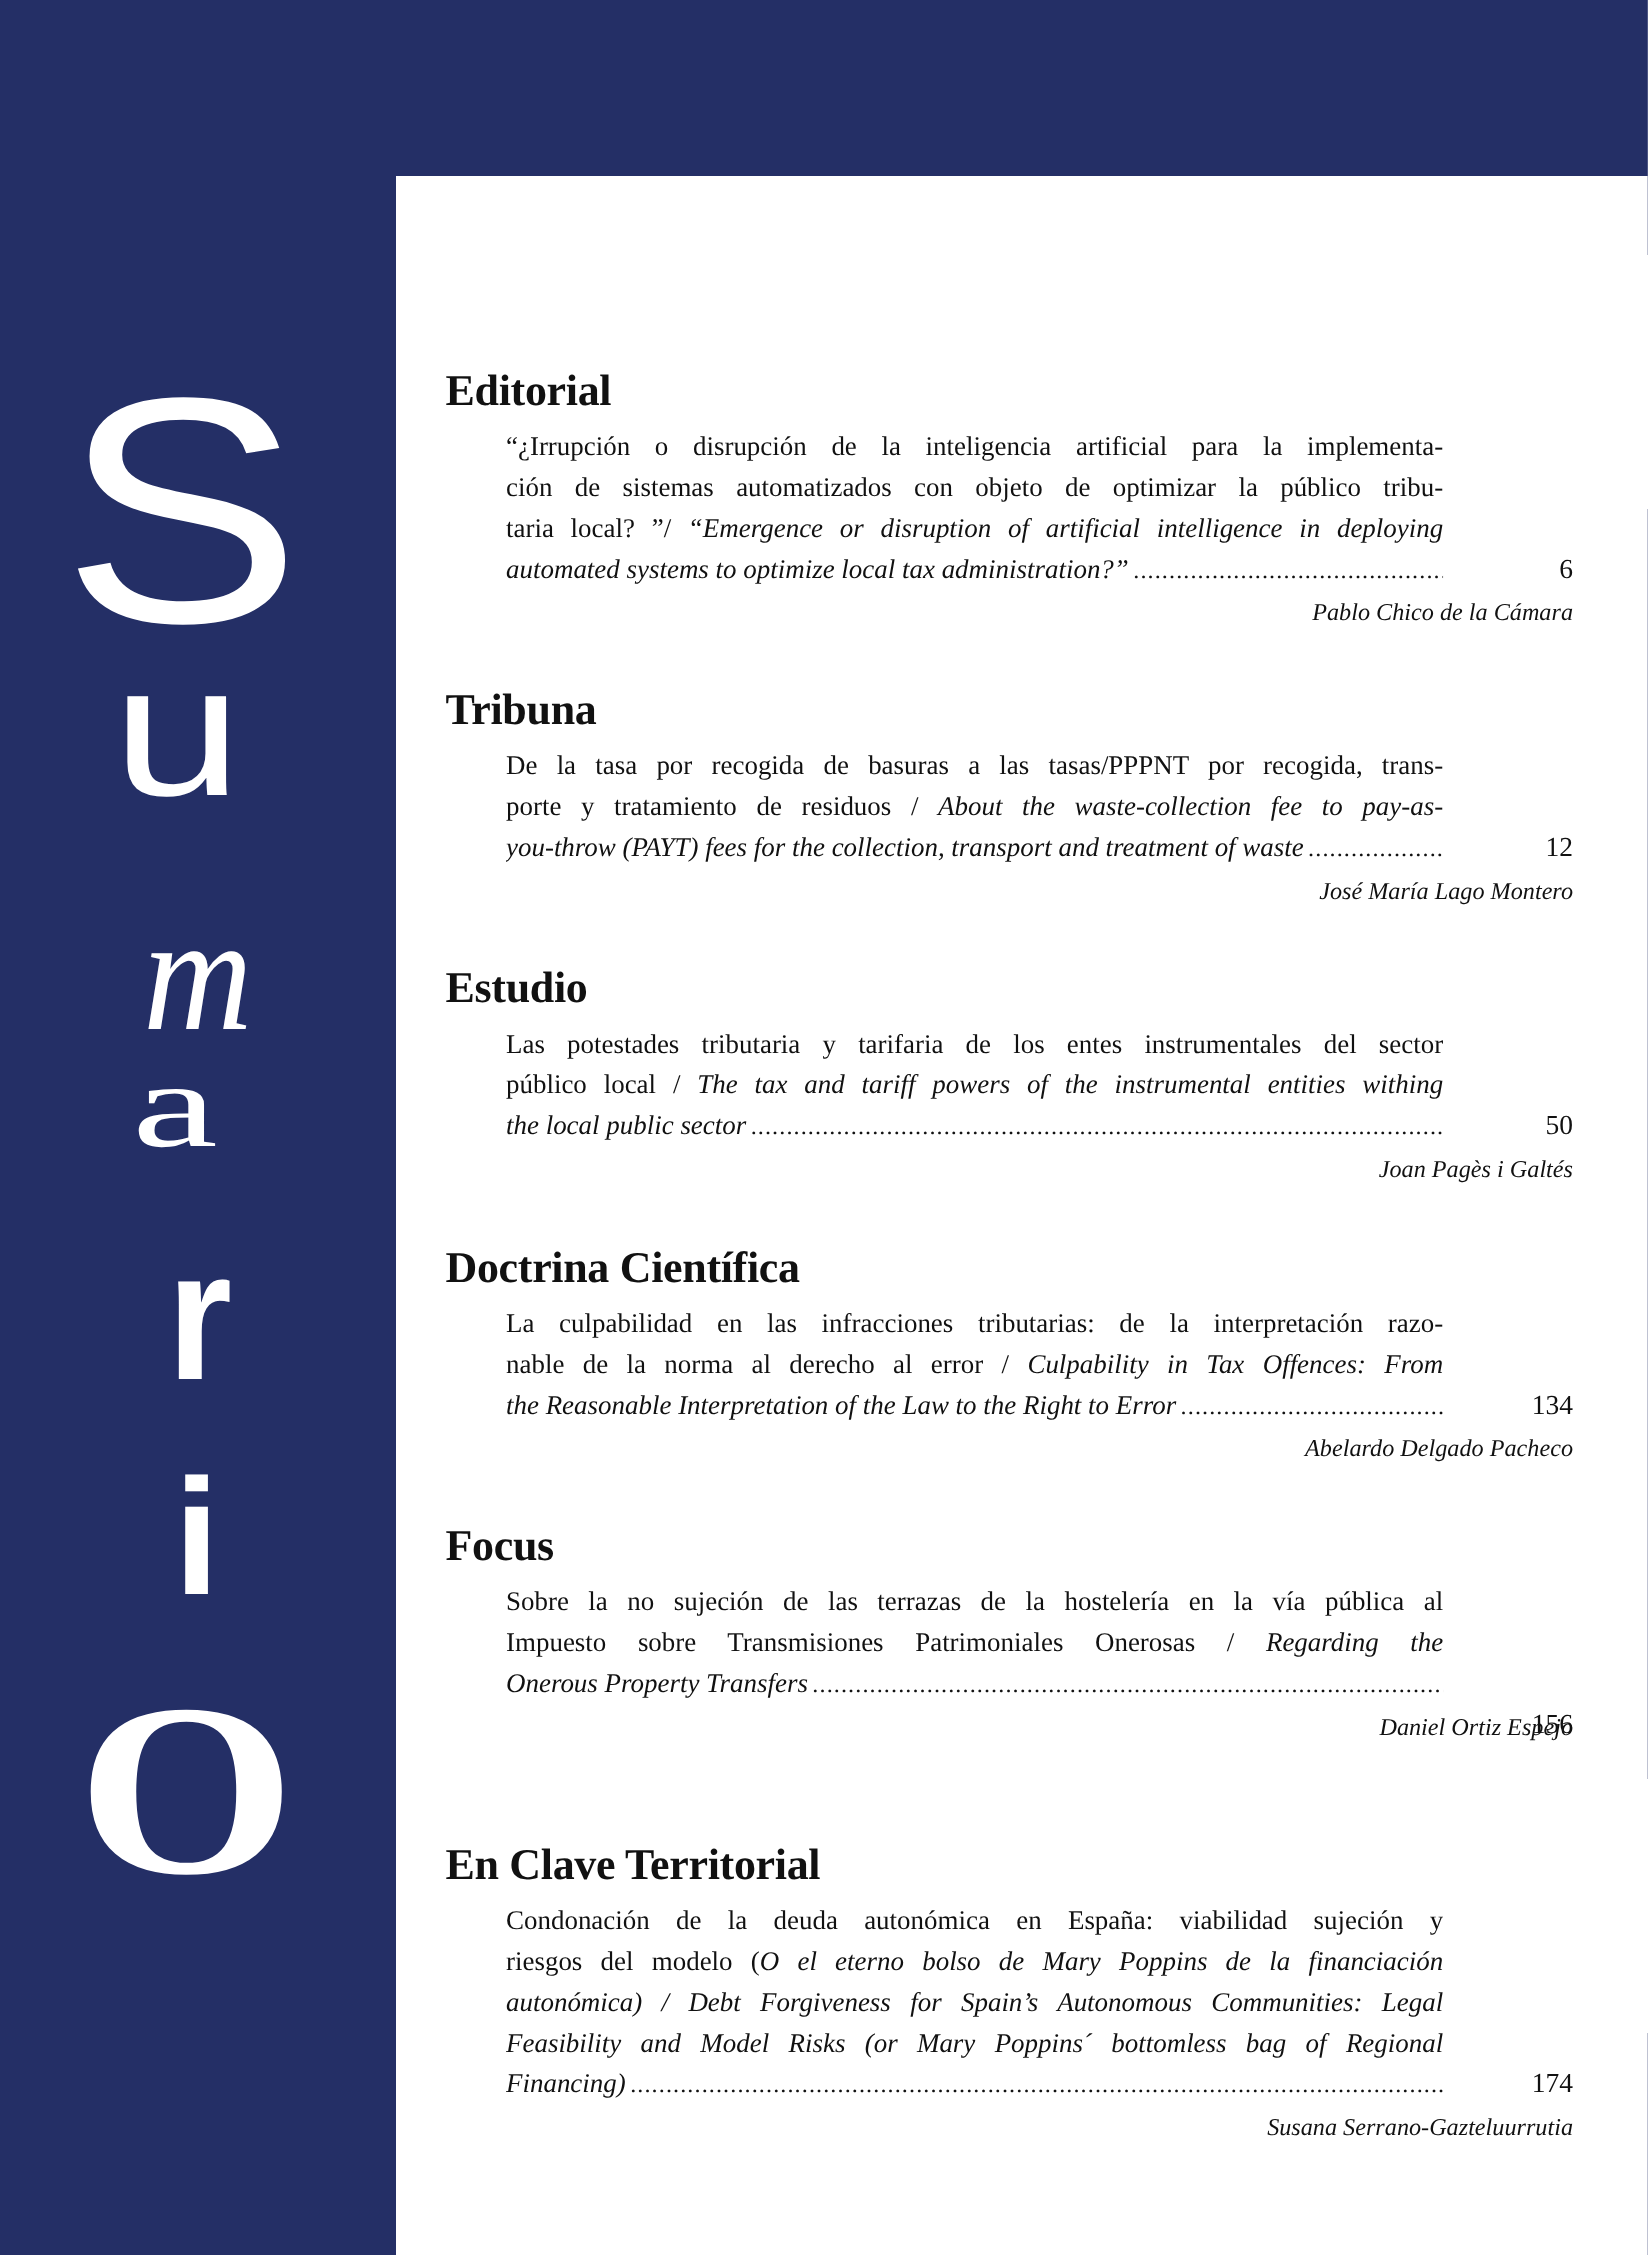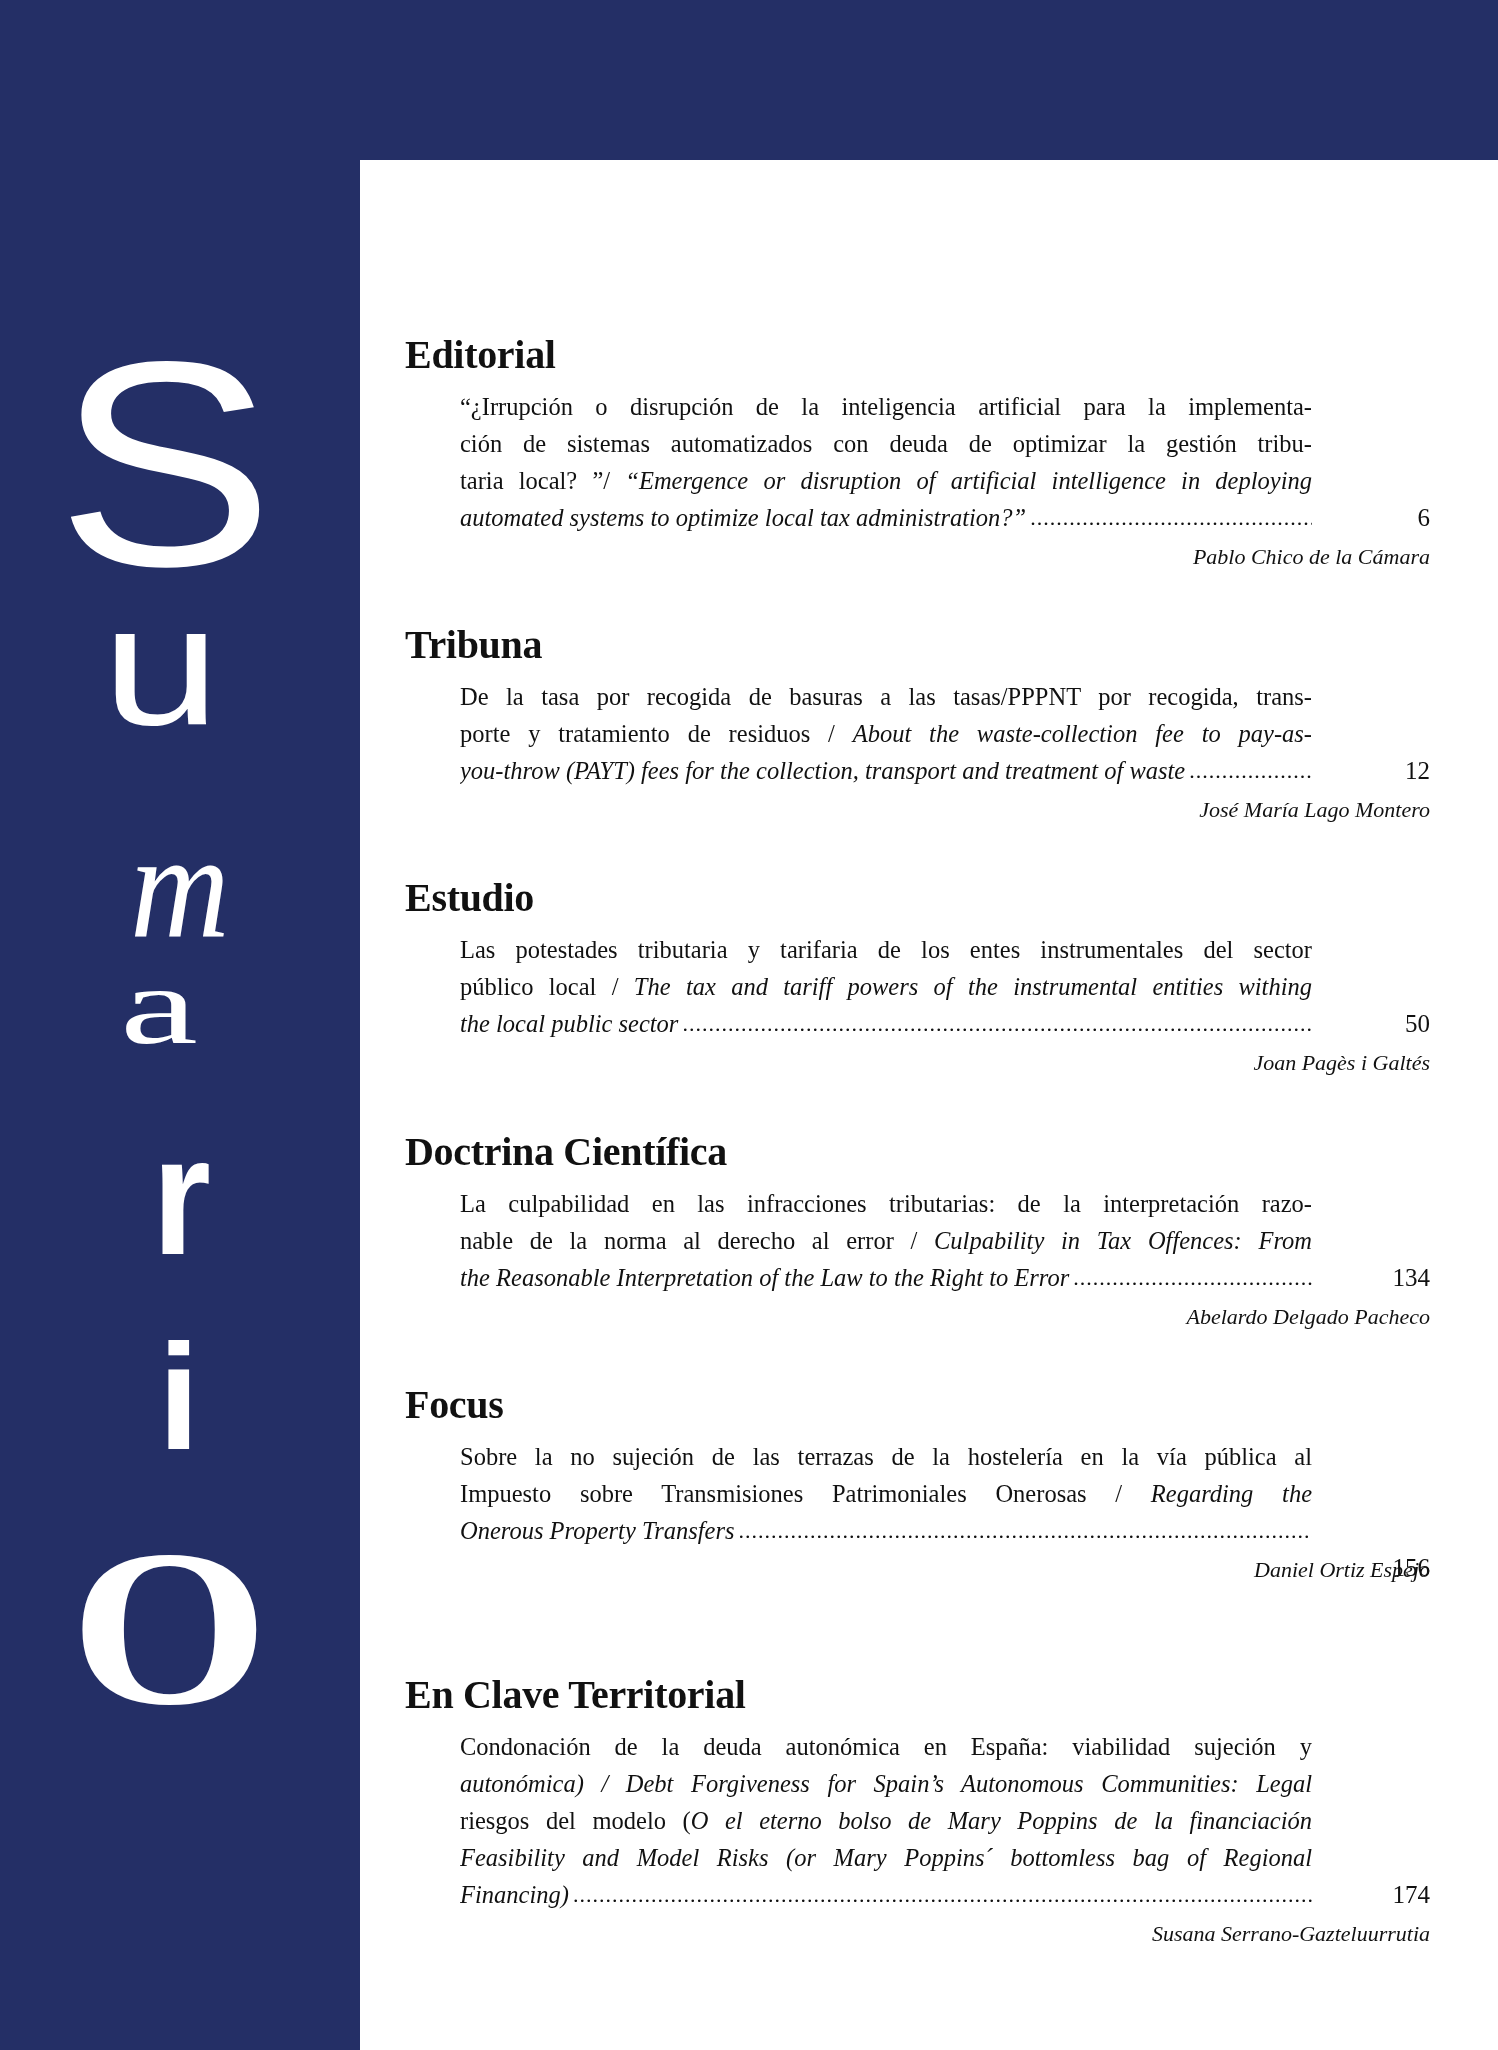--- a/index.html
+++ b/index.html
@@ -65,21 +65,21 @@
   <div class="big-letter ltr-r">r</div>
   <div class="big-letter ltr-i">i</div>
   <div class="big-letter ltr-O">O</div>
 </div>
 
 <div class="section" style="top:337px">
     <h2 class="section-heading">Editorial</h2>
     <div class="entry">
       <div class="entry-lines">
         <div class="entry-line"><span>“¿Irrupción o disrupción de la inteligencia artificial para la implementa-</span></div>
-        <div class="entry-line"><span>ción de sistemas automatizados con deuda de optimizar la gestión tribu-</span></div>
+        <div class="entry-line"><span>ción de sistemas automatizados con objeto de optimizar la público tribu-</span></div>
         <div class="entry-line"><span>taria local? ”/ </span><span class="it">“Emergence or disruption of artificial intelligence in deploying</span></div>
         <div class="entry-line last">
           <span class="txt"><span class="it">automated systems to optimize local tax administration?”</span></span>
           <span class="dots">..................................................................................................................................................</span>
         </div>
       </div>
       <div class="page-num" style="top: 111px;">6</div>
       <div class="author">Pablo Chico de la Cámara</div>
     </div>
   </div>
@@ -141,22 +141,22 @@
       </div>
       <div class="page-num" style="top: 111px;">156</div>
       <div class="author">Daniel Ortiz Espejo</div>
     </div>
   </div>
 <div class="section" style="top:1677px">
     <h2 class="section-heading">En Clave Territorial</h2>
     <div class="entry">
       <div class="entry-lines">
         <div class="entry-line"><span>Condonación de la deuda autonómica en España: viabilidad sujeción y</span></div>
+        <div class="entry-line"><span>riesgos del modelo (</span><span class="it">O el eterno bolso de Mary Poppins de la financiación</span></div>
         <div class="entry-line"><span class="it">autonómica) / Debt Forgiveness for Spain’s Autonomous Communities: Legal</span></div>
-        <div class="entry-line"><span>riesgos del modelo (</span><span class="it">O el eterno bolso de Mary Poppins de la financiación</span></div>
         <div class="entry-line"><span class="it">Feasibility and Model Risks (or Mary Poppins´ bottomless bag of Regional</span></div>
         <div class="entry-line last">
           <span class="txt"><span class="it">Financing)</span></span>
           <span class="dots">..................................................................................................................................................</span>
         </div>
       </div>
       <div class="page-num" style="top: 148px;">174</div>
       <div class="author">Susana Serrano-Gazteluurrutia</div>
     </div>
   </div>

